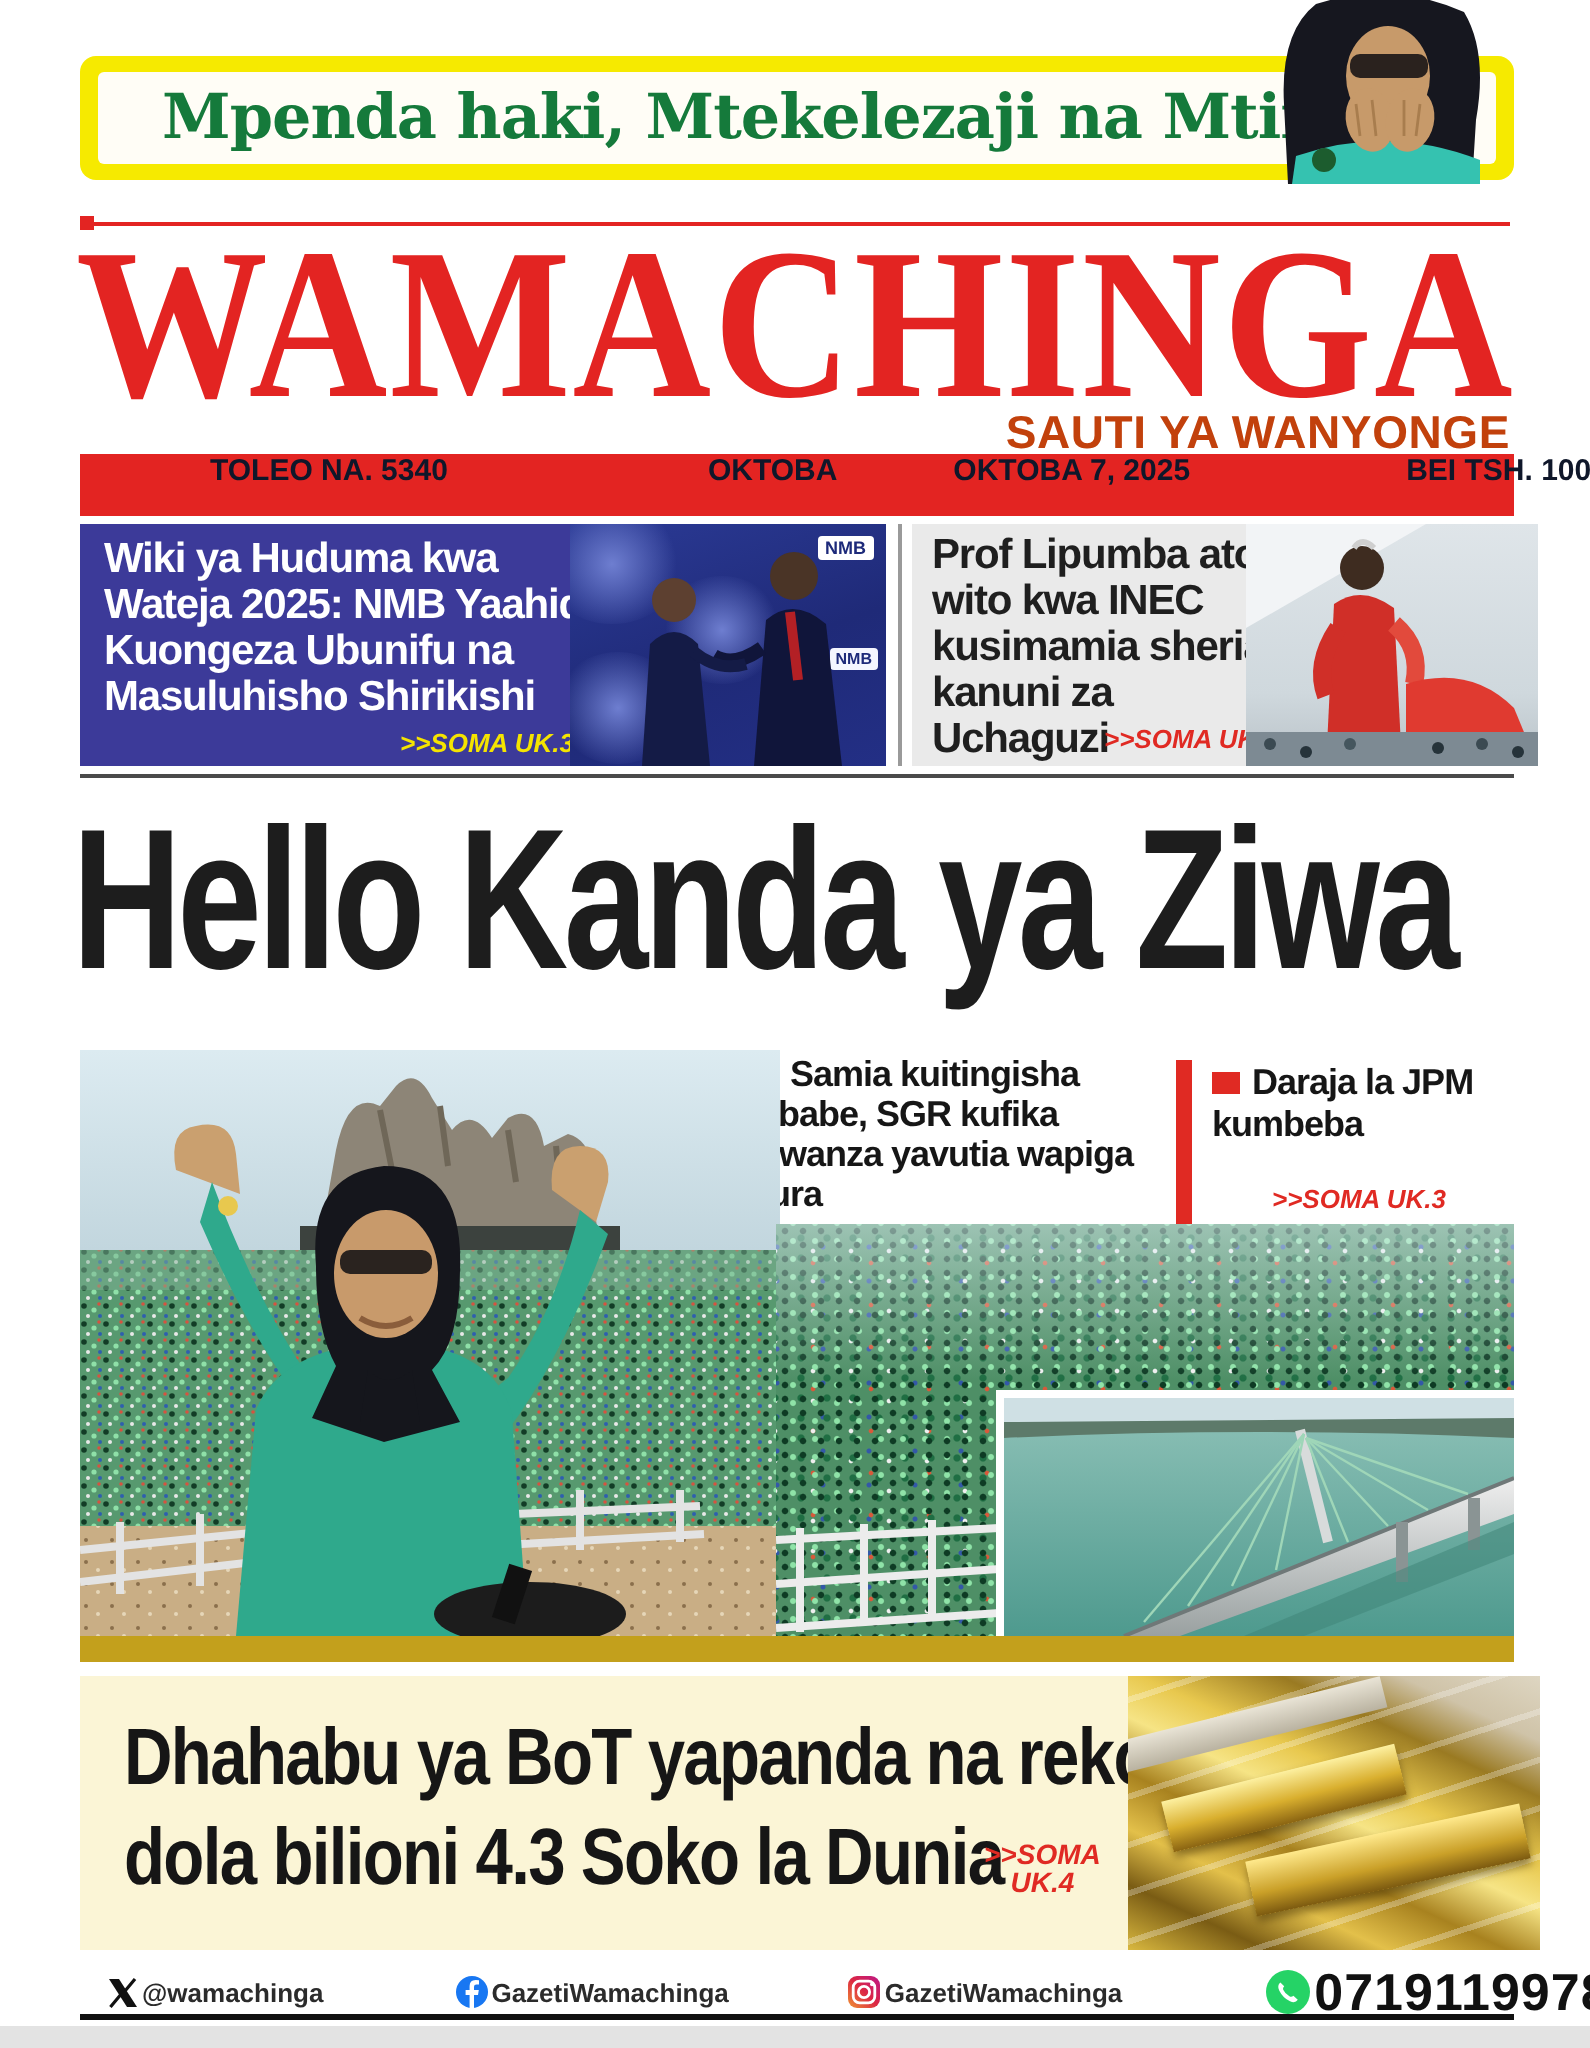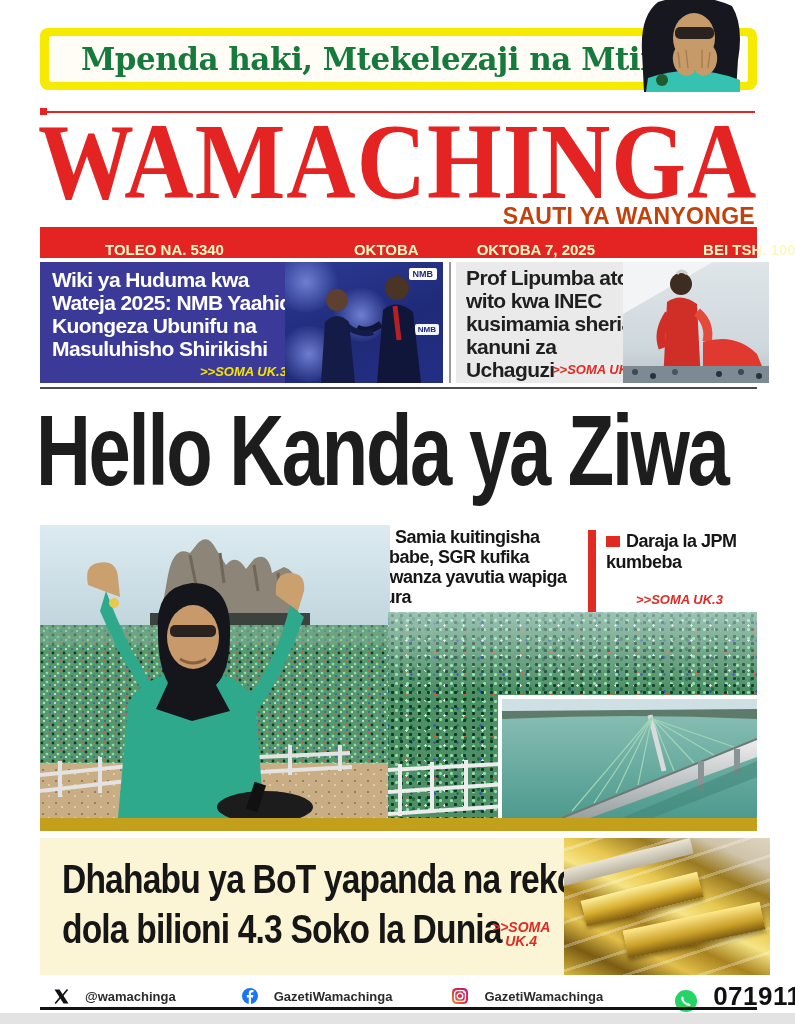--- a/index.html
+++ b/index.html
@@ -20,21 +20,21 @@
   .red-topline { position:absolute; left:40px; top:111px; width:715px; height:2px; background:#e32422; }
   .red-topline-knob { position:absolute; left:40px; top:108px; width:7px; height:7px; background:#e32422; }
   .masthead-title { position:absolute; left:38px; top:104px; width:717px;
     font-family:"Liberation Serif", serif; font-weight:bold; color:#e32422;
     font-size:96px; line-height:104px; letter-spacing:1px; white-space:nowrap;
     transform:scaleY(1.12); transform-origin:top left; }
   .tagline { position:absolute; left:40px; top:203px; width:715px; text-align:right;
     color:#c2410c; font-weight:bold; font-size:23px; letter-spacing:0.3px; }
   
   .issue-bar { position:absolute; left:40px; top:227px; width:717px; height:31px;
-    background:#e32422; display:flex; align-items:flex-end; color:#fef9c3;
+    background:#e32422; display:flex; align-items:flex-start; color:#0f172a;
     font-weight:bold; font-size:15px; }
   .issue-bar span { white-space:nowrap; }
   .ib-issue { margin-left:65px; } .ib-day { margin-left:130px; }
   .ib-date { margin-left:58px; } .ib-price { margin-left:108px; }
   
   .story-left { position:absolute; left:40px; top:262px; width:403px; height:121px;
     background:#3c3a99; }
   .story-left-text { position:absolute; left:12px; top:6px; width:248px;
     color:#fff; font-weight:bold; font-size:21px; line-height:23px; letter-spacing:-0.6px; }
   .soma-yellow { position:absolute; left:160px; bottom:4px; color:#f5e400;
@@ -107,21 +107,21 @@
     background:repeating-linear-gradient(-18deg, transparent 0 20px, rgba(255,255,255,0.28) 20px 23px); }
   .gold-shelf { position:absolute; left:-20px; top:18px; width:150px; height:16px;
     background:linear-gradient(#e9e4d6,#b9b2a0); transform:rotate(-14deg); }
   .gold-bar1 { position:absolute; left:18px; top:48px; width:120px; height:26px; transform:rotate(-14deg);
     background:linear-gradient(#fdf0a0,#d9af2e 55%, #8a6412); box-shadow:0 3px 4px rgba(60,40,0,.5); }
   .gold-bar2 { position:absolute; left:60px; top:78px; width:140px; height:28px; transform:rotate(-12deg);
     background:linear-gradient(#ffe98c,#caa028 60%, #7c5a10); box-shadow:0 3px 4px rgba(60,40,0,.5); }
   
   .footer { position:absolute; left:40px; top:984px; width:722px; height:24px;
     display:flex; align-items:center; }
-  .f-item { display:flex; align-items:flex-end; gap:16px; color:#2b2b2b;
+  .f-item { display:flex; align-items:center; gap:2px; color:#2b2b2b;
     font-weight:bold; font-size:13px; }
   .f-x { margin-left:14px; } .f-fb { margin-left:66px; } .f-ig { margin-left:60px; }
   .f-wa { margin-left:72px; }
   .wa-number { font-size:26px; font-weight:bold; color:#111; letter-spacing:0.5px; }
   .footer-line { position:absolute; left:40px; top:1007px; width:717px; height:3px; background:#111; }
   .gray-strip { position:absolute; left:0; top:1013px; width:795px; height:11px; background:#e3e3e3; }
   svg { display:block; }
 </style>
 </head>
 <body>

